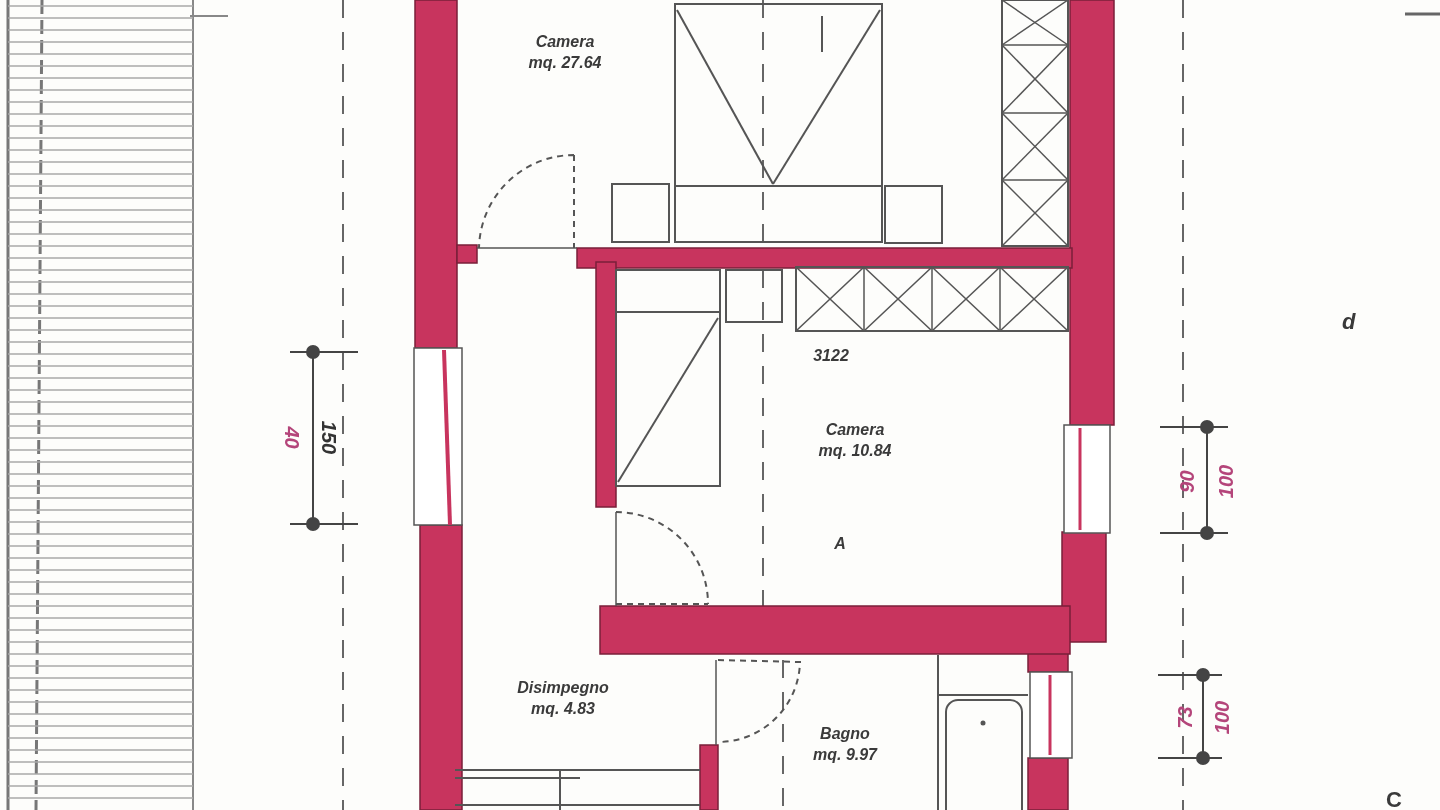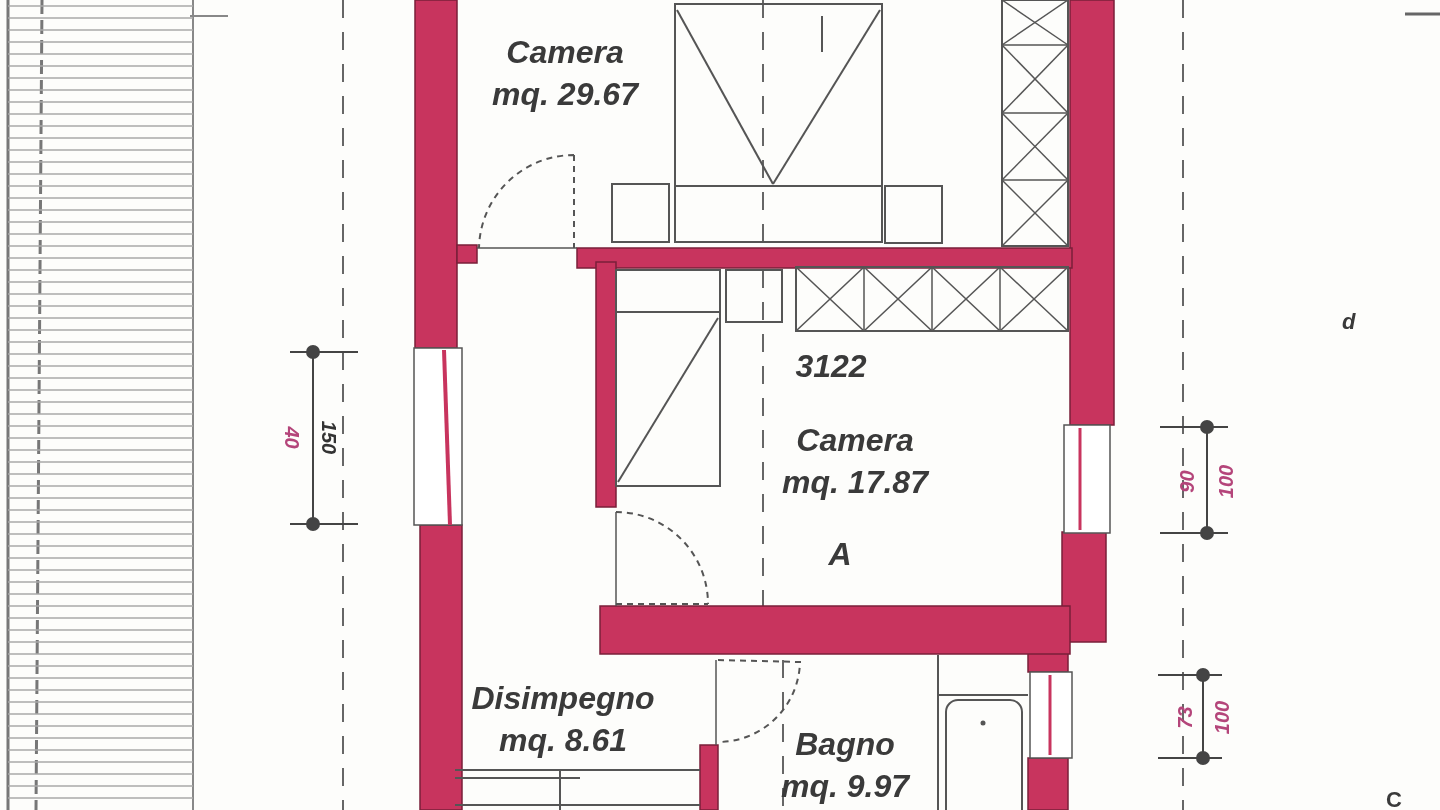--- a/index.html
+++ b/index.html
@@ -1,19 +1,19 @@
 <!DOCTYPE html>
 <html><head>
 <meta charset="utf-8">
 <style>
   html, body { margin:0; padding:0; }
   body { width:1440px; height:810px; overflow:hidden; background:#fdfdfb; position:relative; font-family:"Liberation Sans", sans-serif; }
   svg.plan { position:absolute; left:0; top:0; }
   .label { position:absolute; font-family:"Liberation Sans", sans-serif; font-weight:bold; font-style:italic; color:#3a3a3a; text-align:center; line-height:1.3; }
-  .room-label { font-size:32px; }
+  .room-label { font-size:16px; }
   .dim { position:absolute; font-family:"Liberation Sans", sans-serif; font-style:italic; font-weight:bold; color:#b4457a; font-size:20px; transform-origin:center; white-space:nowrap; }
 </style>
 </head>
 <body>
 
 <svg class="plan" width="1440" height="810" viewBox="0 0 1440 810">
 
   <g stroke="#8a8a8a" stroke-width="1.2">
     <line x1="8" y1="0" x2="8" y2="810" stroke-width="3" stroke="#777"></line>
     <line x1="42" y1="0" x2="36" y2="810" stroke-width="3" stroke-dasharray="14 6" stroke="#777"></line>
@@ -208,31 +208,31 @@
     <line x1="1203" y1="673" x2="1203" y2="760"></line>
     <line x1="1158" y1="675" x2="1222" y2="675"></line>
       <line x1="1158" y1="758" x2="1222" y2="758"></line>
     <circle cx="1203" cy="675" r="6" fill="#444"></circle>
       <circle cx="1203" cy="758" r="6" fill="#444"></circle>
   </g>
 </svg>
 
 <div class="label room-label" style="left:480px;top:32px;width:170px;">
   <div>Camera</div>
-  <div>mq. 29.67</div>
+  <div>mq. 27.64</div>
 </div>
 <div class="label room-label" style="left:790px;top:346px;width:82px;">3122</div>
 <div class="label room-label" style="left:770px;top:420px;width:170px;">
   <div>Camera</div>
-  <div>mq. 17.87</div>
+  <div>mq. 10.84</div>
 </div>
 <div class="label room-label" style="left:820px;top:534px;width:40px;">A</div>
 <div class="label room-label" style="left:468px;top:678px;width:190px;">
   <div>Disimpegno</div>
-  <div>mq. 8.61</div>
+  <div>mq. 4.83</div>
 </div>
 <div class="label room-label" style="left:770px;top:724px;width:150px;">
   <div>Bagno</div>
   <div>mq. 9.97</div>
 </div>
 
 <div class="label" style="left:1342px;top:308px;font-size:22px;">d</div>
 <div class="label" style="left:1386px;top:786px;font-size:22px;font-style:normal;">C</div>
 
 <div class="dim" style="left:280px;top:426px;transform:rotate(90deg);">40</div>

